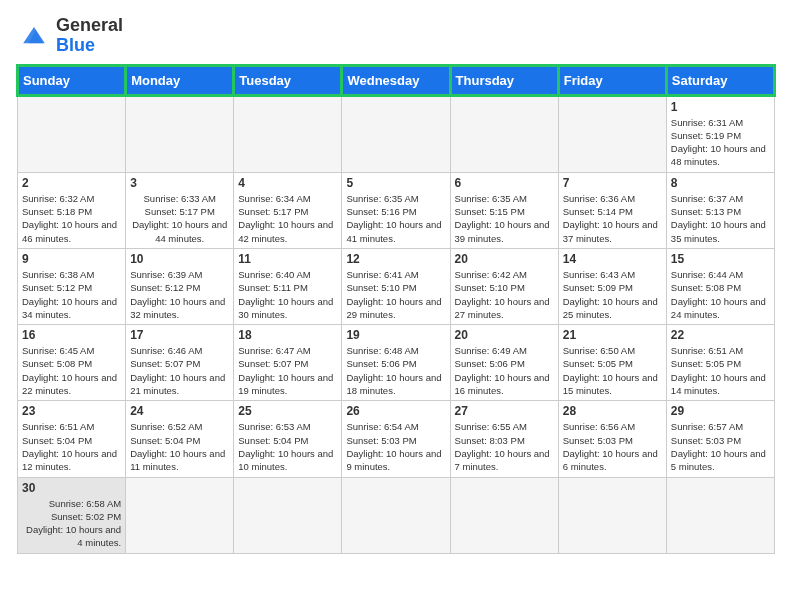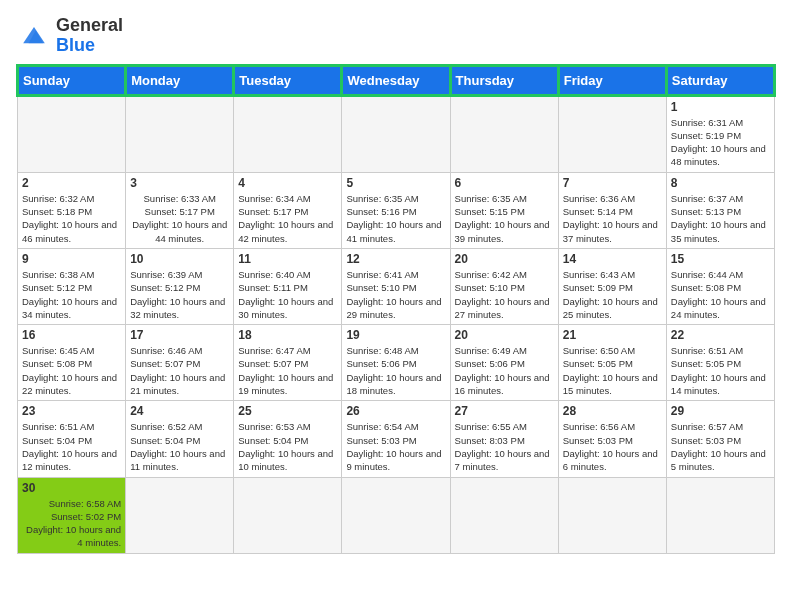--- a/index.html
+++ b/index.html
@@ -81,21 +81,21 @@
     }
     .day-info {
       font-size: 9.5px;
       line-height: 1.4;
       color: #333;
     }
     .last-row td {
       background: #f5f5f5;
     }
     .last-row td.has-data {
-      background: #84cc16;
+      background: #e5e5e5;
     }
   </style>
 </head>
 <body>
 
 <div class="header-area">
   <div class="logo">
     <svg class="logo-bird" viewBox="0 0 40 40">
       <polygon points="8,28 20,10 32,28" fill="#1a73e8" opacity="0.85"></polygon>
       <polygon points="14,28 22,14 30,28" fill="#1a73e8" opacity="0.5"></polygon>

